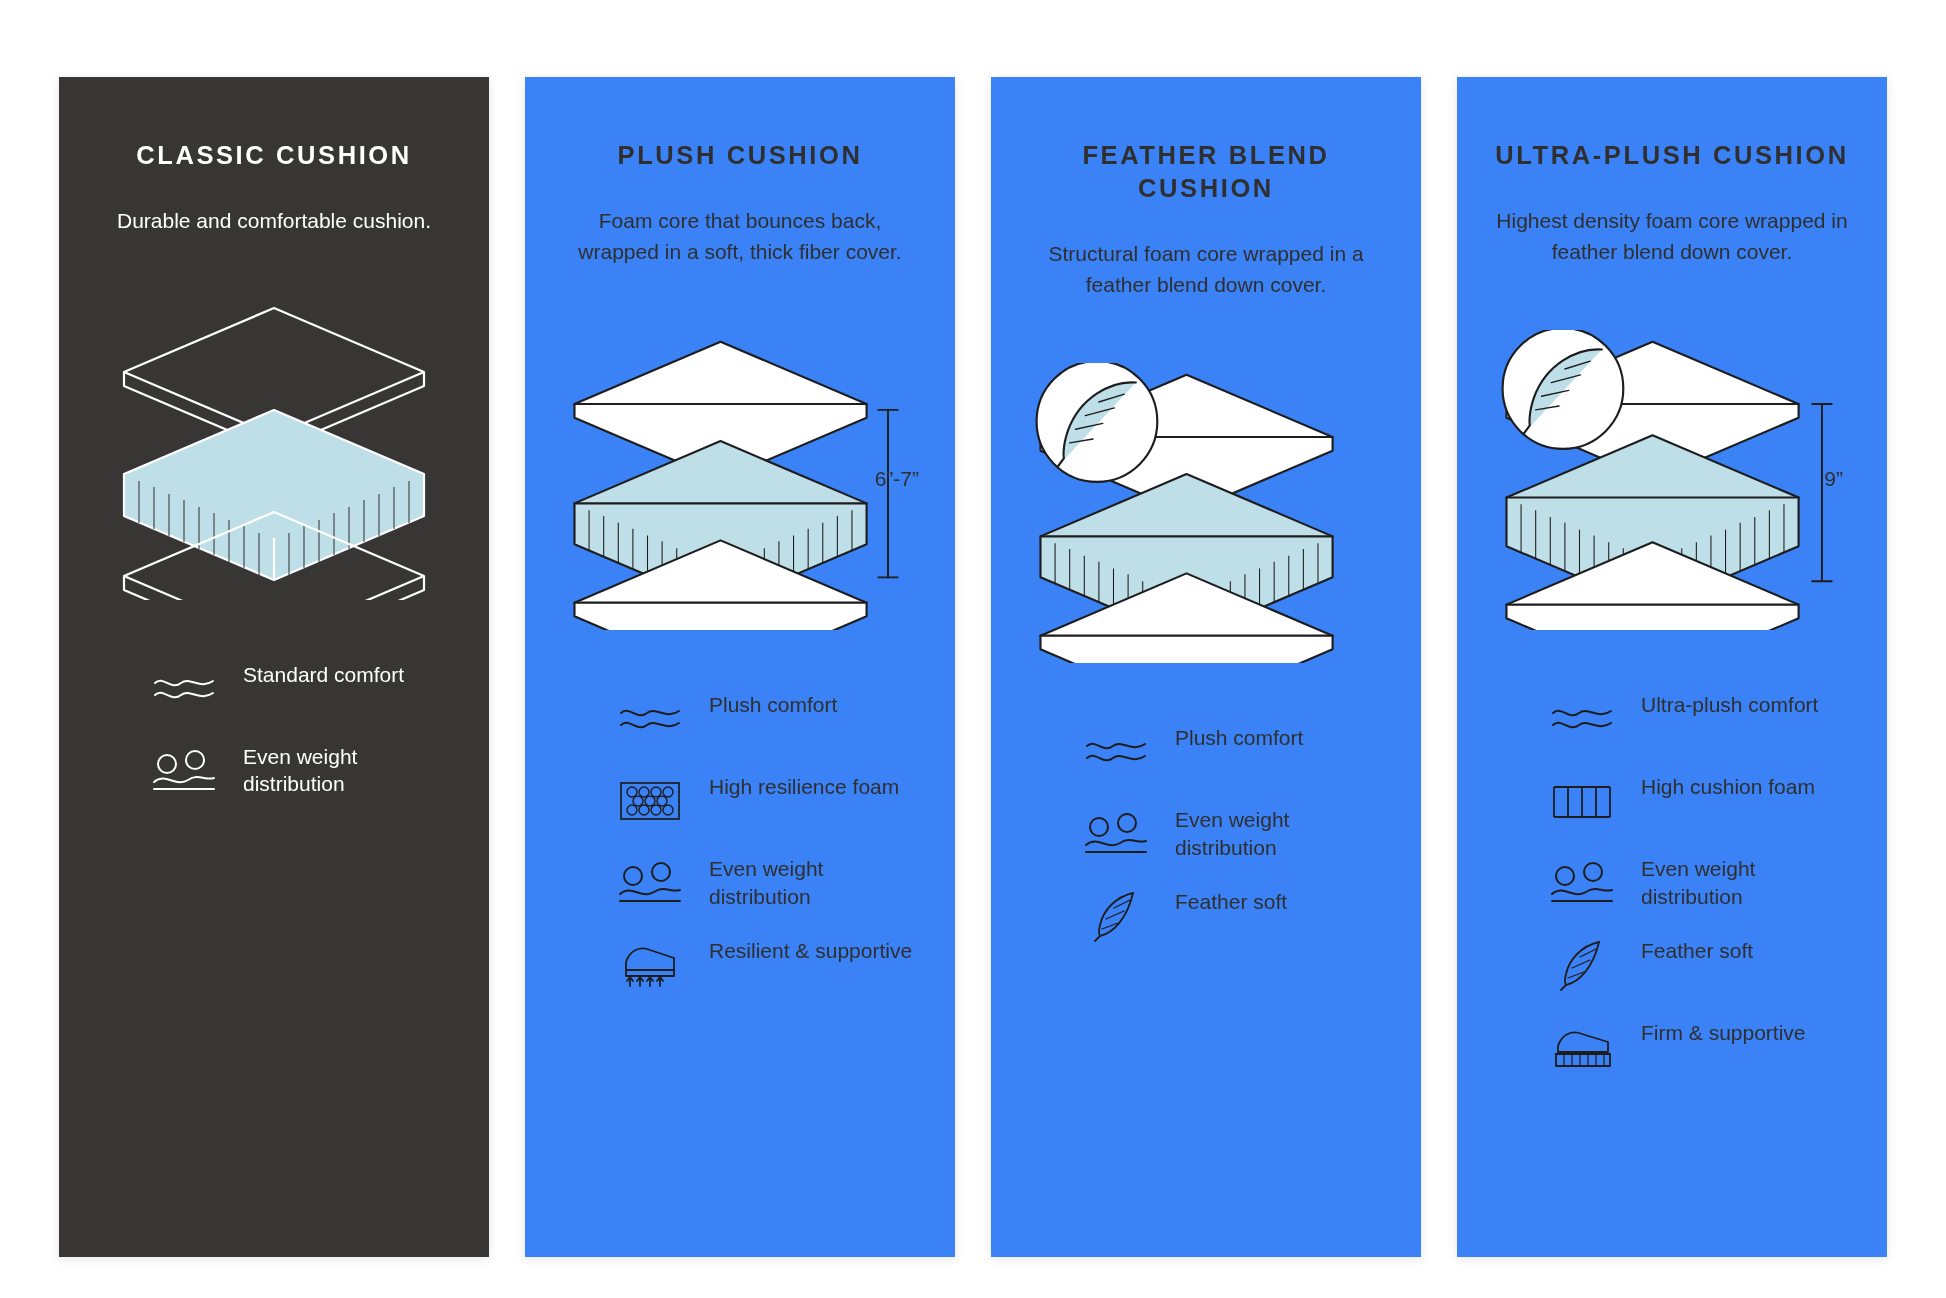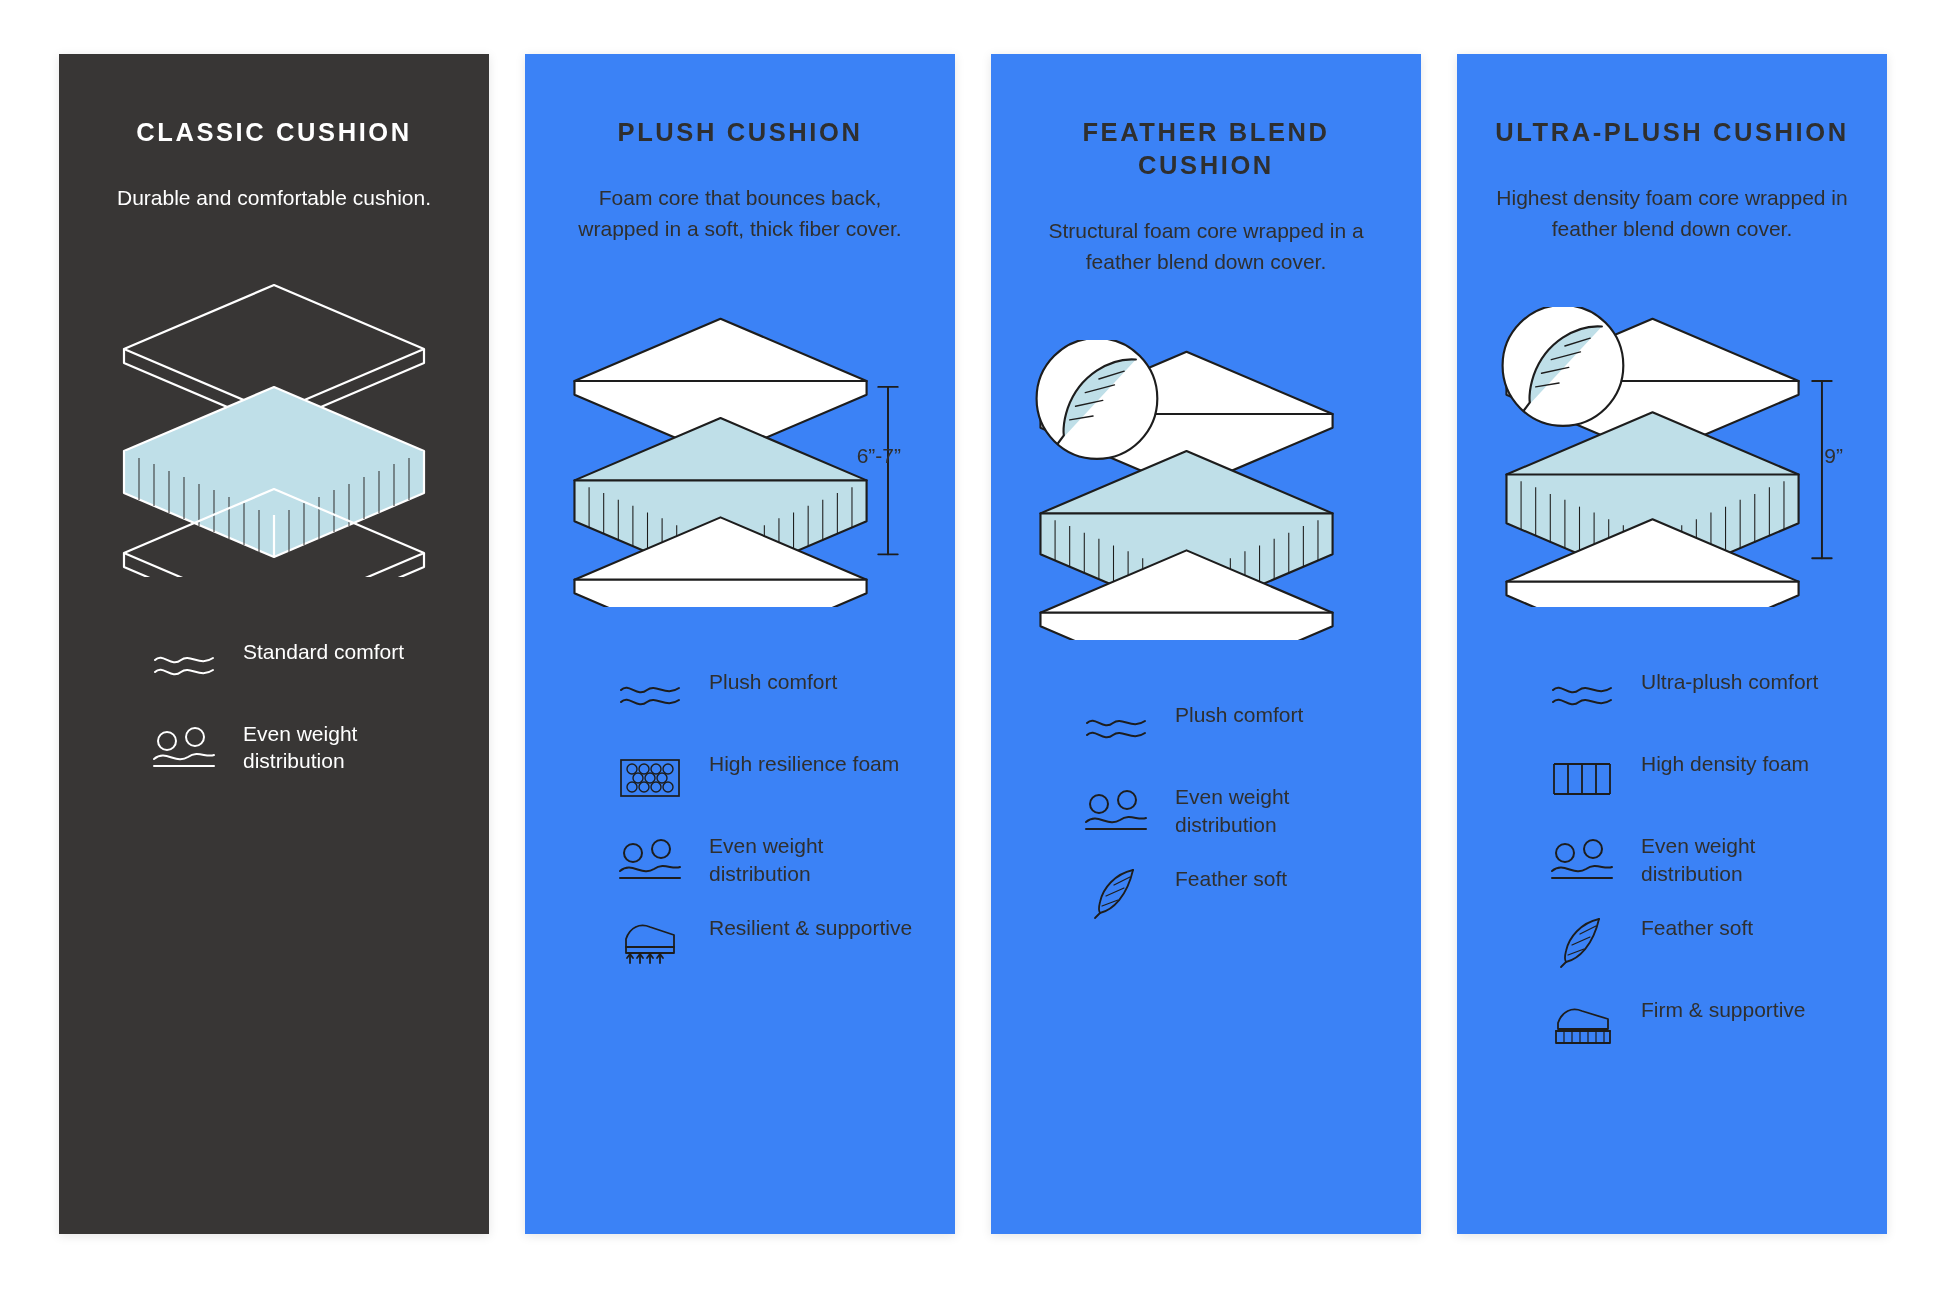--- a/index.html
+++ b/index.html
@@ -15,21 +15,21 @@
     overflow: hidden;
   }
   .board {
     position: relative;
     width: 1946px;
     height: 1015px;
     display: flex;
     justify-content: center;
     align-items: flex-start;
     gap: 36px;
-    padding-top: 54px;
+    padding-top: 77px;
     box-sizing: border-box;
   }
   .card {
     width: 430px;
     height: 1180px;
     background: #3b82f6;
     box-shadow: 0 2px 10px rgba(0,0,0,0.10);
     box-sizing: border-box;
     padding: 62px 30px 30px 30px;
     display: flex;
@@ -213,21 +213,21 @@
           <path d="M20 214 L20 228 L170 292 L320 228 L320 214 Z"></path>
           <path d="M170 278 L170 292"></path>
         </g>
 
         <g stroke="#1d1d1d" stroke-width="2" stroke-linecap="round">
           <path d="M342 78 L342 250"></path>
           <path d="M332 78 L352 78"></path>
           <path d="M332 250 L352 250"></path>
         </g>
       </svg>
-      <div style="position:absolute; right:24px; top:152px; font-size:21px;">6”-7”</div>
+      <div style="position:absolute; right:6px; top:152px; font-size:21px;">6”-7”</div>
     </div>
 
     <div class="features">
       <div class="feature">
         <span class="feature-icon">
           <svg width="64" height="30" viewBox="0 0 64 30" fill="none" stroke="#1d1d1d" stroke-width="2" stroke-linecap="round">
             <path d="M3 9 C11 1, 19 17, 29 9 C38 2, 48 16, 61 7"></path>
             <path d="M3 21 C11 13, 19 29, 29 21 C38 14, 48 28, 61 19"></path>
           </svg>
         </span>
@@ -445,21 +445,21 @@
         <span class="feature-label">Ultra-plush comfort</span>
       </div>
       <div class="feature">
         <span class="feature-icon">
           <svg width="66" height="44" viewBox="0 0 66 44" fill="none" stroke="#1d1d1d" stroke-width="1.8" stroke-linejoin="round">
             <path d="M5 8 L61 8"></path>
             <path d="M5 38 L61 38"></path>
             <path d="M5 8 L5 38 M19 8 L19 38 M33 8 L33 38 M47 8 L47 38 M61 8 L61 38"></path>
           </svg>
         </span>
-        <span class="feature-label">High density foam</span>
+        <span class="feature-label">High cushion foam</span>
       </div>
       <div class="feature">
         <span class="feature-icon">
           <svg width="68" height="46" viewBox="0 0 68 46" fill="none" stroke="#1d1d1d" stroke-width="2" stroke-linecap="round">
             <circle cx="17" cy="16" r="9"></circle>
             <circle cx="45" cy="12" r="9"></circle>
             <path d="M4 34 C16 24, 26 40, 38 32 C48 25, 56 33, 64 30"></path>
             <path d="M4 41 L64 41"></path>
           </svg>
         </span>

